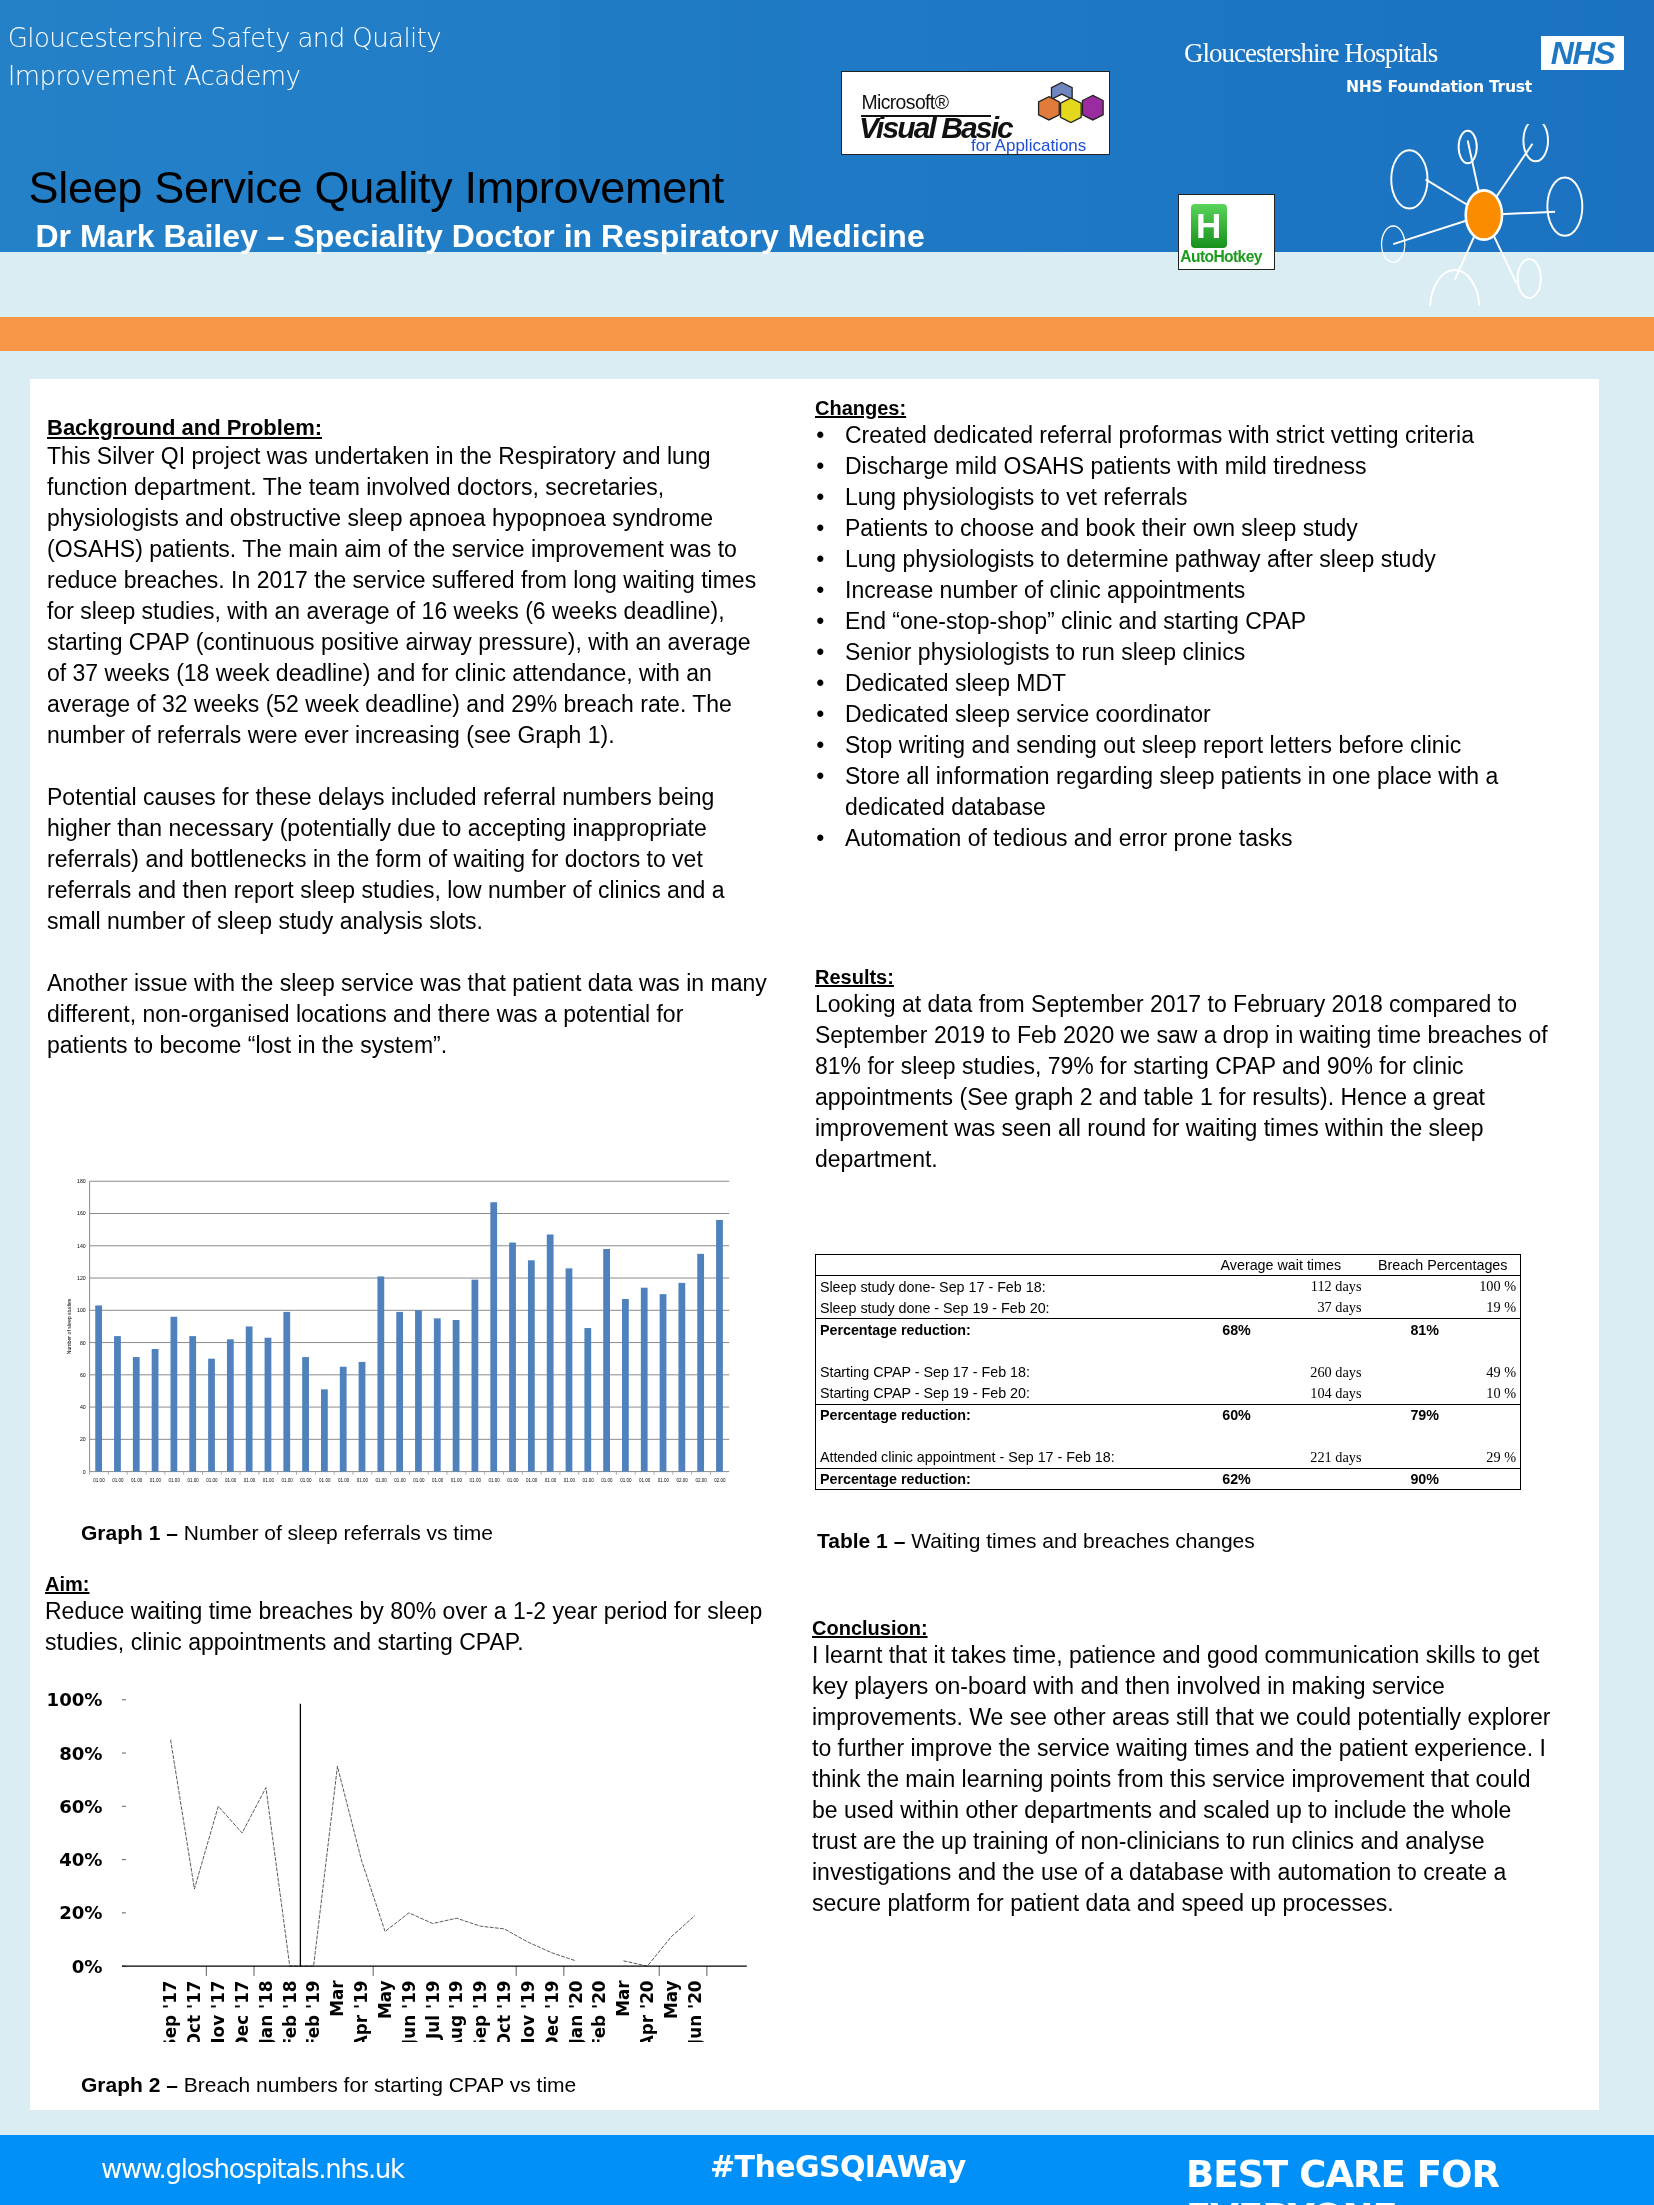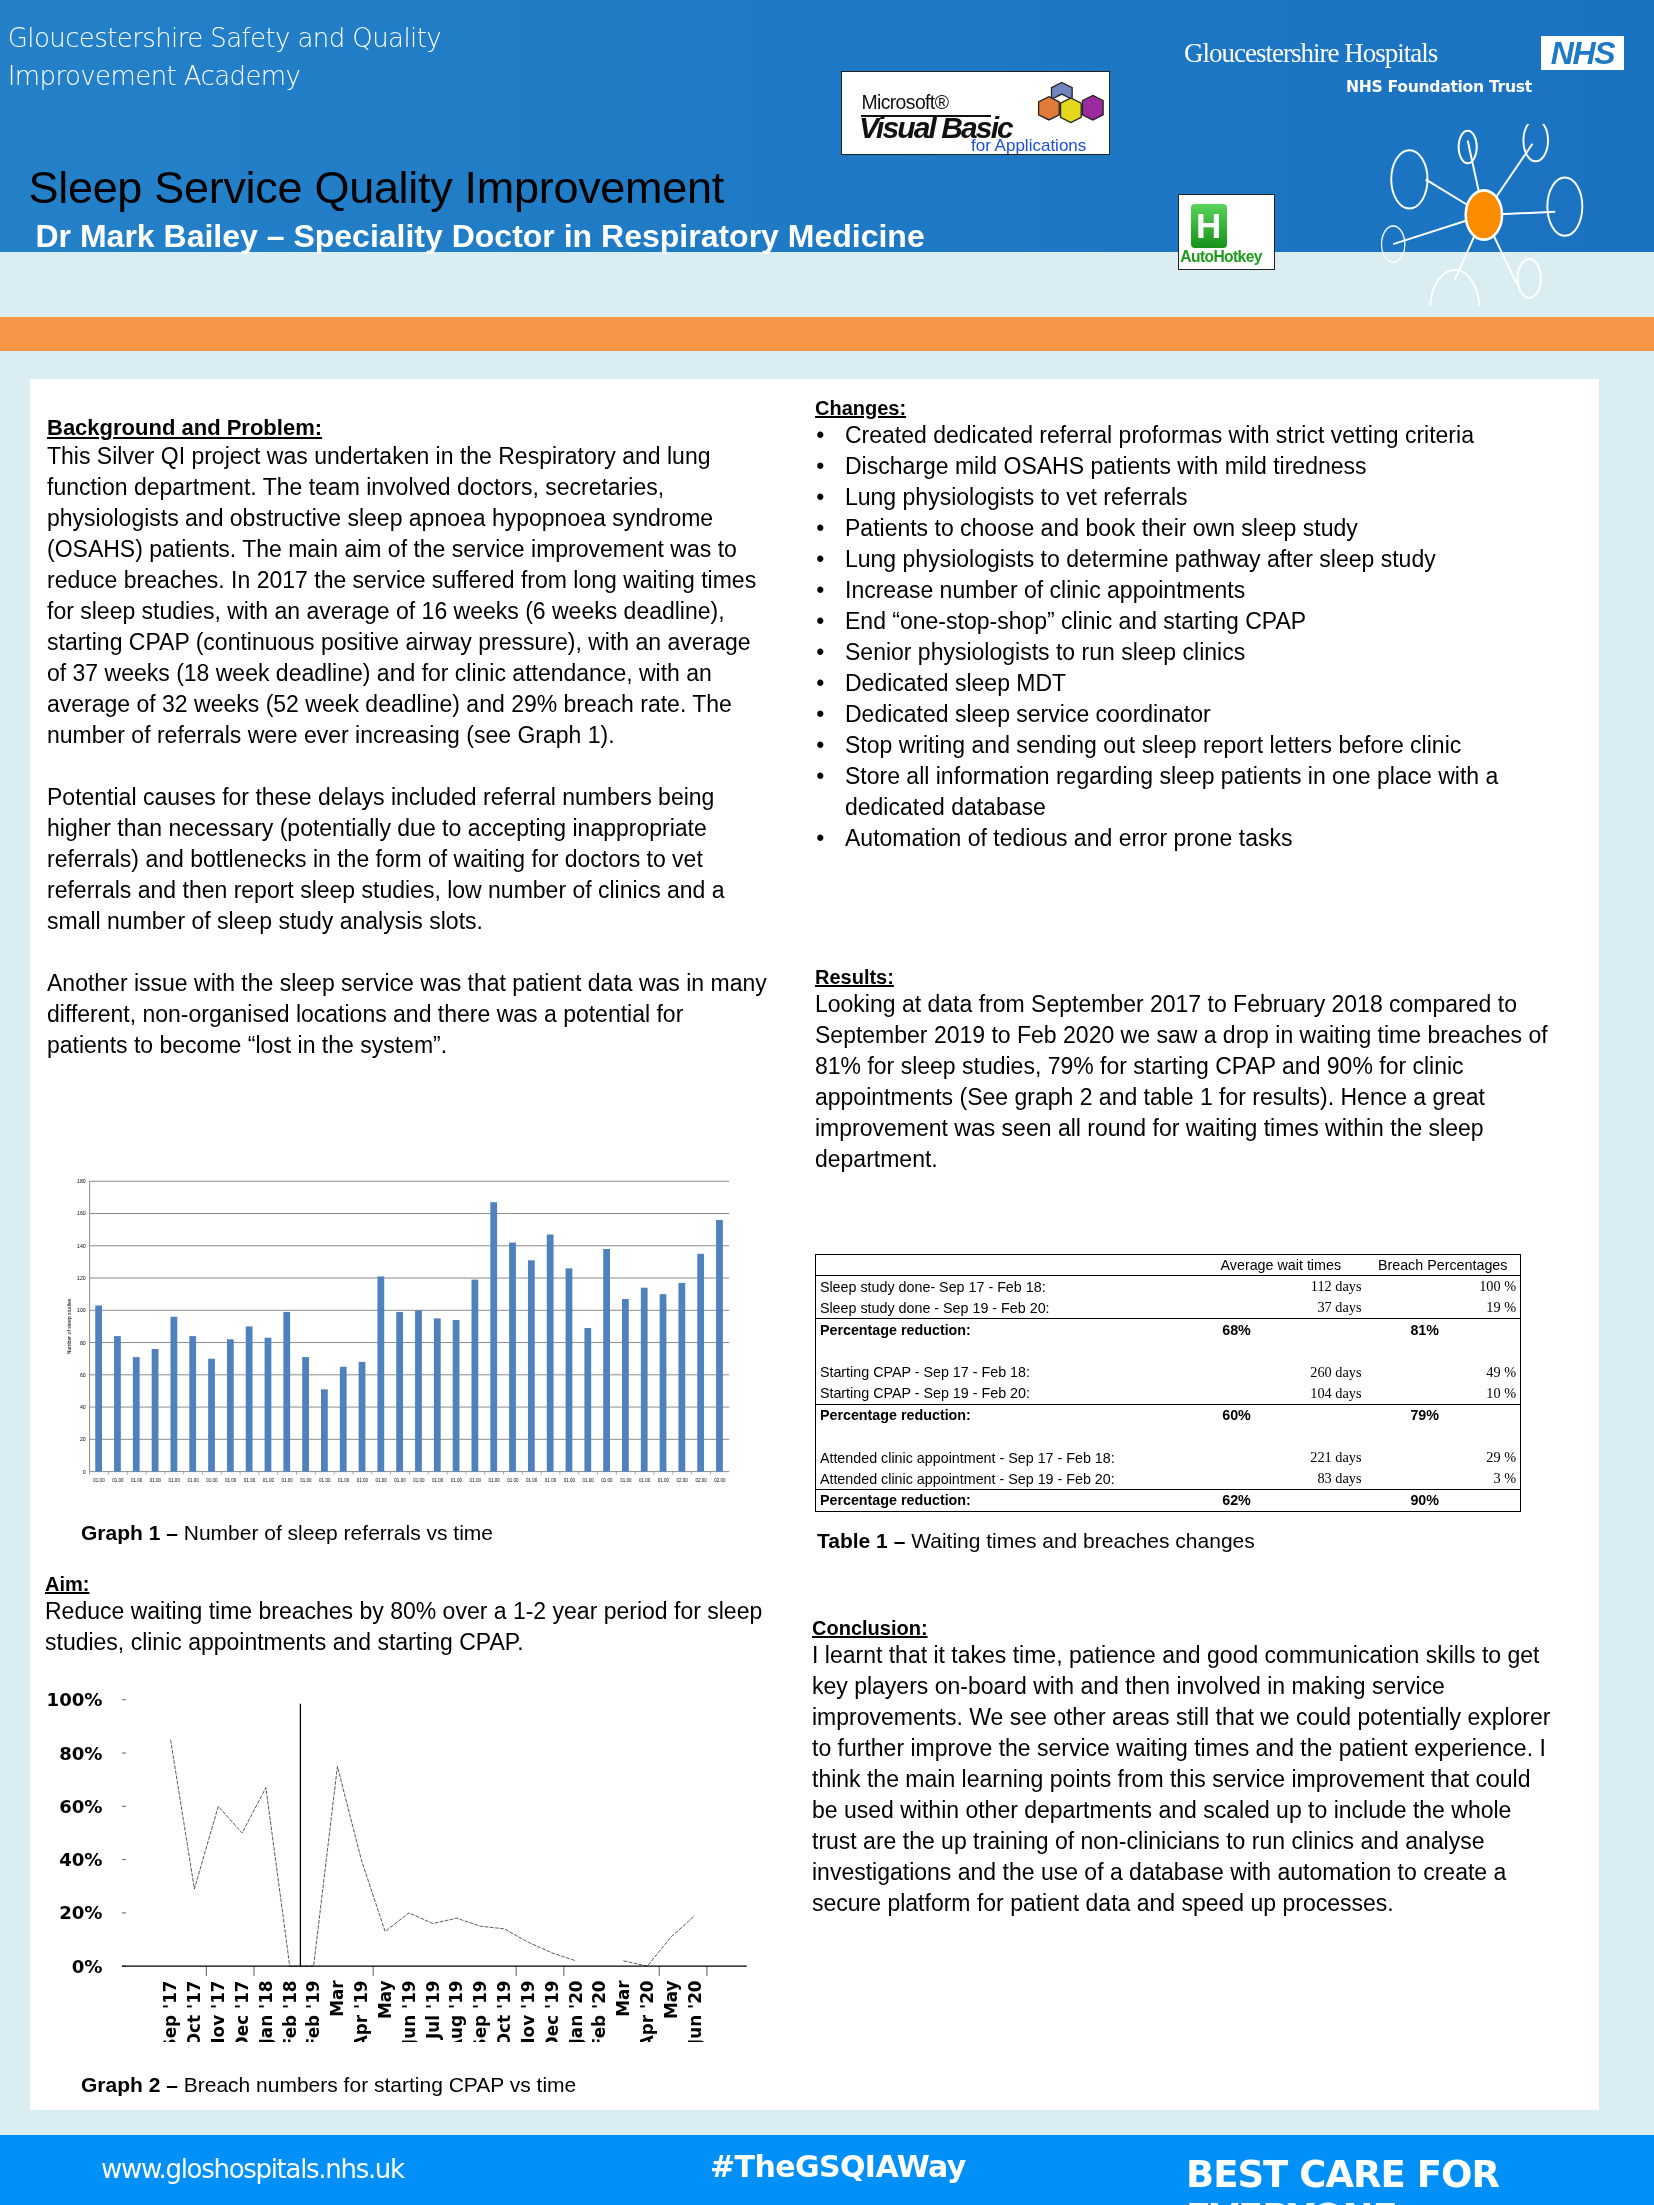--- a/index.html
+++ b/index.html
@@ -399,25 +399,20 @@
   <tr>
         <td></td>
         <td></td>
         <td></td>
       </tr>
   <tr>
         <td>Attended clinic appointment - Sep 17 - Feb 18:</td>
         <td class="num">221 days</td>
         <td class="num">29 %</td>
       </tr>
-  <tr>
-        <td>Attended clinic appointment - Sep 19 - Feb 20:</td>
-        <td class="num">83 days</td>
-        <td class="num">3 %</td>
-      </tr>
   <tr class="bold sep">
         <td>Percentage reduction:</td>
         <td style="padding-left:26px">62%</td>
         <td style="padding-left:45px">90%</td>
       </tr>
 </tbody>
   </table>
 <div class="t1-caption"><b>Table 1 –</b><span> Waiting times and breaches changes</span></div>
 
 <div class="conclusion">

